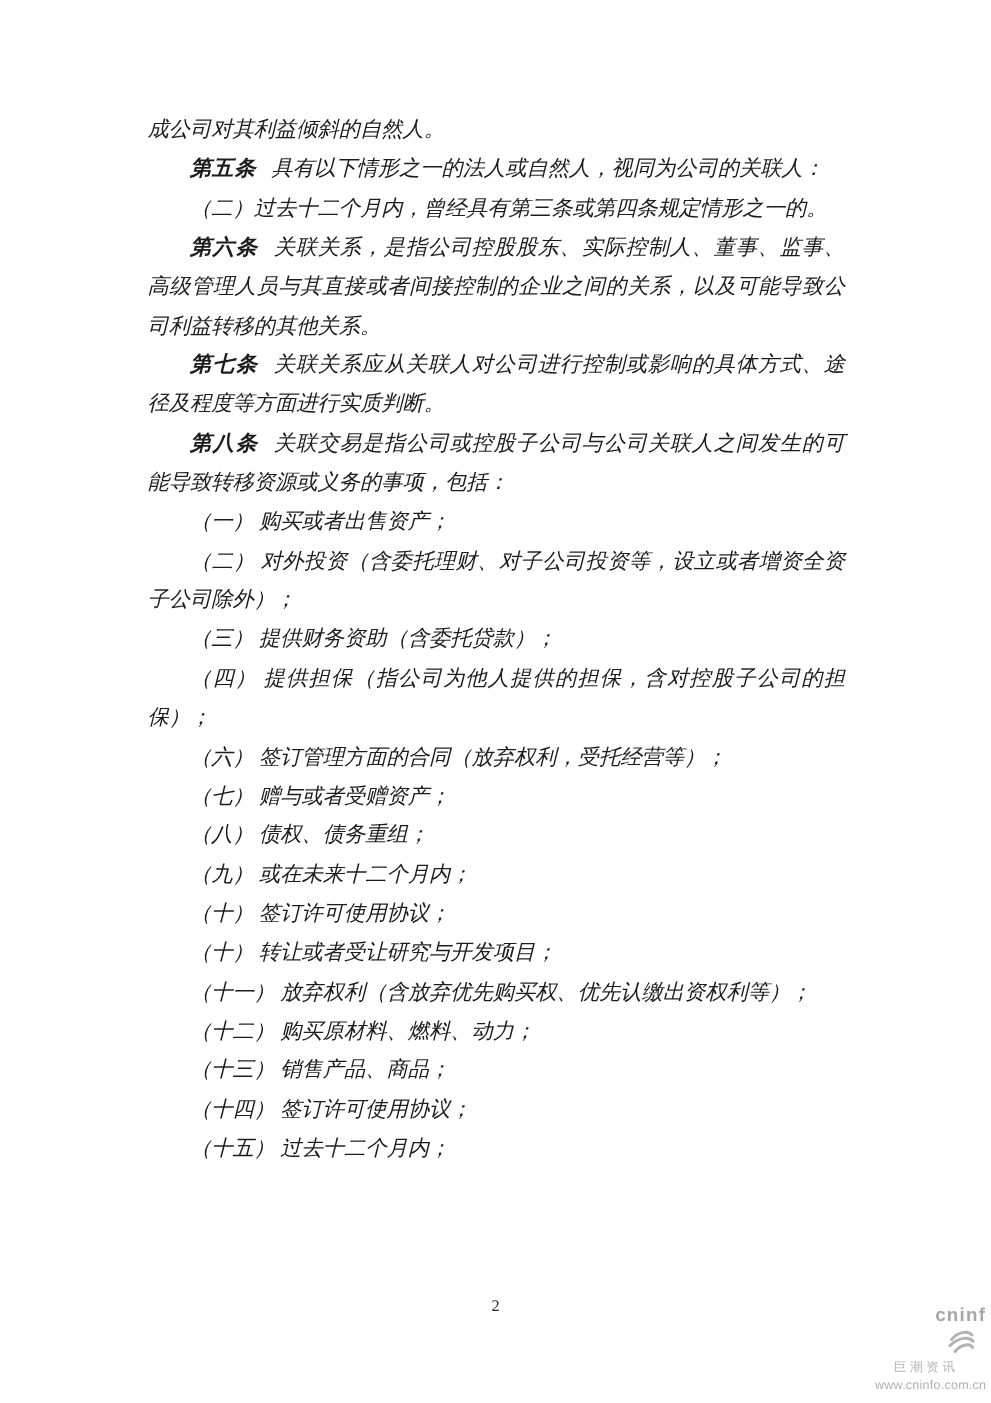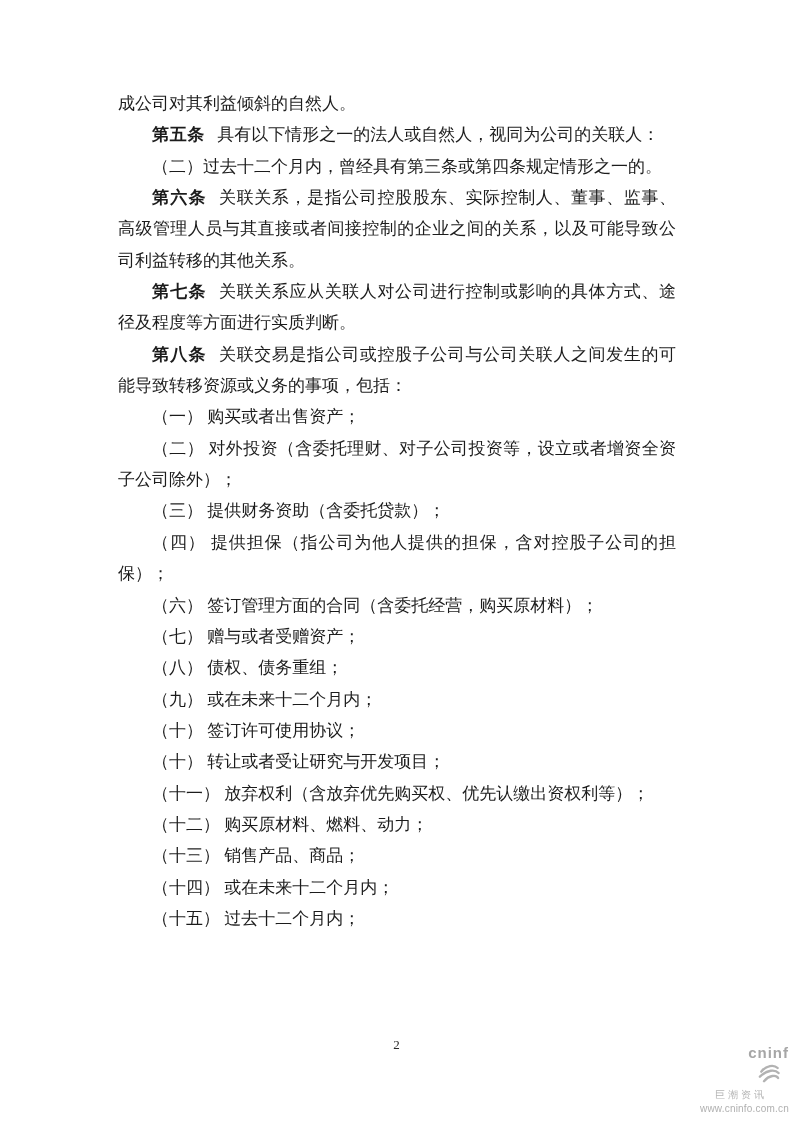--- a/index.html
+++ b/index.html
@@ -21,20 +21,21 @@
     left: 118px;
     top: 88px;
     width: 558px;
     font-size: 17px;
     line-height: 31.35px;
   }
   .doc p {
     margin: 0;
     padding: 0;
     text-align: justify;
+    font-style: italic;
   }
   p.article, p.indent {
     text-indent: 2em;
   }
   p.continuation {
     text-indent: 0;
   }
   .article-label {
     font-weight: bold;
     margin-right: 0.72em;
@@ -104,30 +105,30 @@
       <p class="continuation"><span>成公司对其利益倾斜的自然人。</span></p>
       <p class="article"><span class="article-label">第五条</span><span>具有以下情形之一的法人或自然人，视同为公司的关联人：</span></p>
       <p class="indent"><span>（二）过去十二个月内，曾经具有第三条或第四条规定情形之一的。</span></p>
       <p class="article"><span class="article-label">第六条</span><span>关联关系，是指公司控股股东、实际控制人、董事、监事、高级管理人员与其直接或者间接控制的企业之间的关系，以及可能导致公司利益转移的其他关系。</span></p>
       <p class="article"><span class="article-label">第七条</span><span>关联关系应从关联人对公司进行控制或影响的具体方式、途径及程度等方面进行实质判断。</span></p>
       <p class="article"><span class="article-label">第八条</span><span>关联交易是指公司或控股子公司与公司关联人之间发生的可能导致转移资源或义务的事项，包括：</span></p>
       <p class="indent"><span>（一） 购买或者出售资产；</span></p>
       <p class="indent"><span>（二） 对外投资（含委托理财、对子公司投资等，设立或者增资全资子公司除外）；</span></p>
       <p class="indent"><span>（三） 提供财务资助（含委托贷款）；</span></p>
       <p class="indent"><span>（四） 提供担保（指公司为他人提供的担保，含对控股子公司的担保）；</span></p>
-      <p class="indent"><span>（六） 签订管理方面的合同（含委托经营，购买原材料）；</span></p>
+      <p class="indent"><span>（六） 签订管理方面的合同（放弃权利，受托经营等）；</span></p>
       <p class="indent"><span>（七） 赠与或者受赠资产；</span></p>
       <p class="indent"><span>（八） 债权、债务重组；</span></p>
       <p class="indent"><span>（九） 或在未来十二个月内；</span></p>
       <p class="indent"><span>（十） 签订许可使用协议；</span></p>
       <p class="indent"><span>（十） 转让或者受让研究与开发项目；</span></p>
       <p class="indent"><span>（十一） 放弃权利（含放弃优先购买权、优先认缴出资权利等）；</span></p>
       <p class="indent"><span>（十二） 购买原材料、燃料、动力；</span></p>
       <p class="indent"><span>（十三） 销售产品、商品；</span></p>
-      <p class="indent"><span>（十四） 或在未来十二个月内；</span></p>
+      <p class="indent"><span>（十四） 签订许可使用协议；</span></p>
       <p class="indent"><span>（十五） 过去十二个月内；</span></p>
     </div>
 
   <div class="page-number">2</div>
 
   <div class="logo">
     <div class="logo-row">
       <span class="logo-brand">cninf</span>
       <span class="logo-icon">
         <svg viewBox="0 0 24 22" width="22" height="20" aria-hidden="true">

